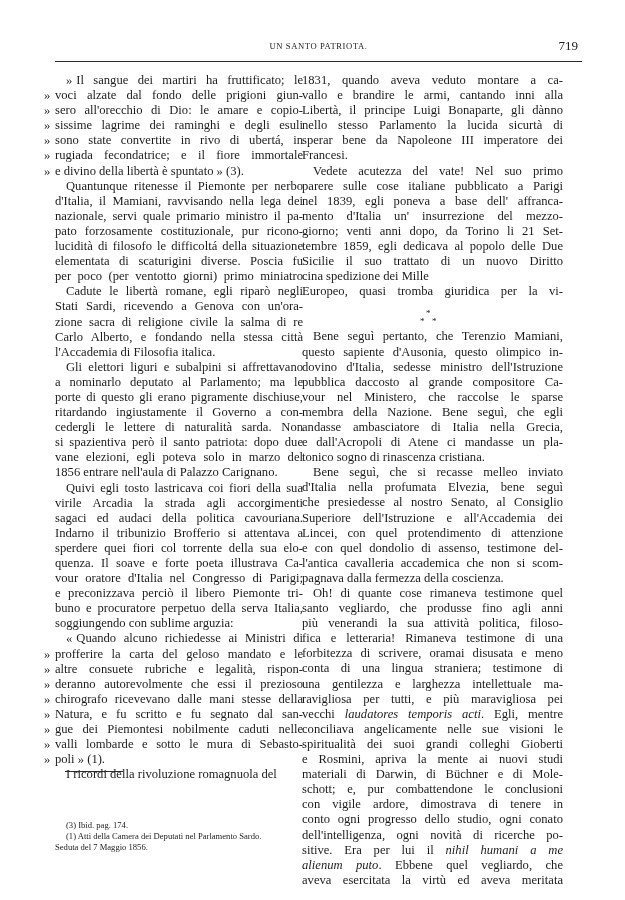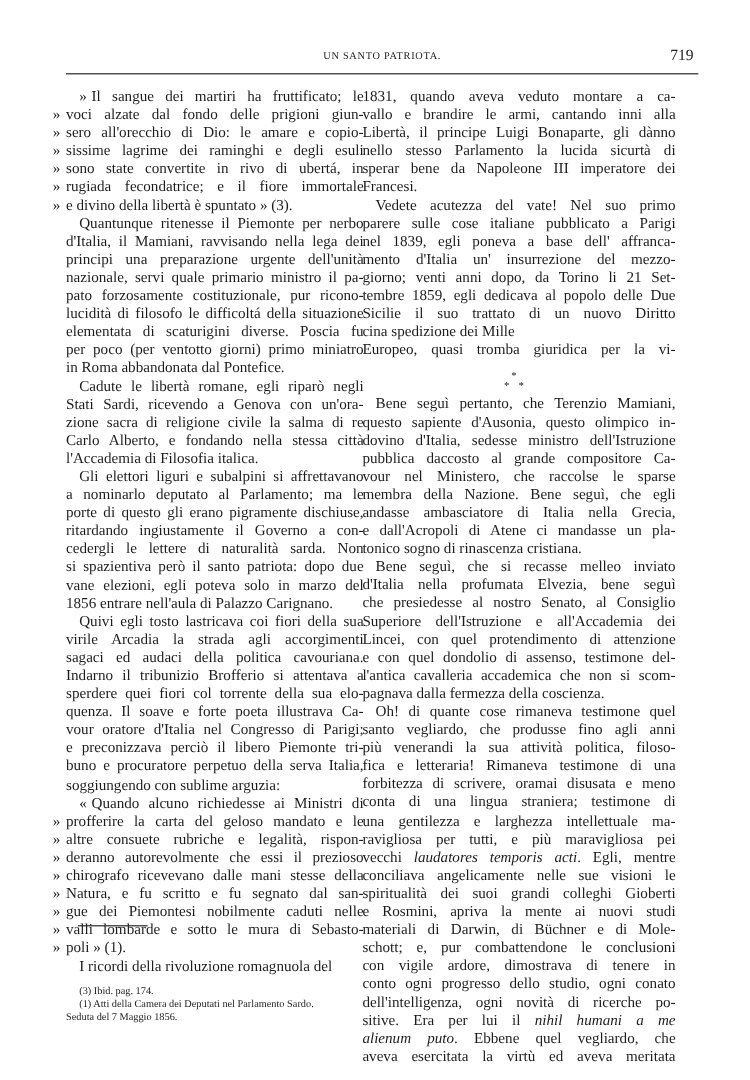--- a/index.html
+++ b/index.html
@@ -76,27 +76,25 @@
   <div class="col left" id="col-left">
       <span class="ln indent"><span class="qmark-inline">»</span><span>Il sangue dei martiri ha fruttificato; le</span></span>
       <span class="ln q"><span class="qmark">»</span><span>voci alzate dal fondo delle prigioni giun-</span></span>
       <span class="ln q"><span class="qmark">»</span><span>sero all'orecchio di Dio: le amare e copio-</span></span>
       <span class="ln q"><span class="qmark">»</span><span>sissime lagrime dei raminghi e degli esuli</span></span>
       <span class="ln q"><span class="qmark">»</span><span>sono state convertite in rivo di ubertá, in</span></span>
       <span class="ln q"><span class="qmark">»</span><span>rugiada fecondatrice; e il fiore immortale</span></span>
       <span class="ln last q"><span class="qmark">»</span><span>e divino della libertà è spuntato » (3).</span></span>
       <span class="ln indent"><span>Quantunque ritenesse il Piemonte per nerbo</span></span>
       <span class="ln"><span>d'Italia, il Mamiani, ravvisando nella lega dei</span></span>
-      <span class="ln"><span>principi una preparazione urgente dell'unità</span></span>
       <span class="ln"><span>nazionale, servi quale primario ministro il pa-</span></span>
       <span class="ln"><span>pato forzosamente costituzionale, pur ricono-</span></span>
       <span class="ln"><span>lucidità di filosofo le difficoltá della situazione</span></span>
       <span class="ln"><span>elementata di scaturigini diverse. Poscia fu</span></span>
       <span class="ln"><span>per poco (per ventotto giorni) primo miniatro</span></span>
-      <span class="ln last"><span>in Roma abbandonata dal Pontefice.</span></span>
       <span class="ln indent"><span>Cadute le libertà romane, egli riparò negli</span></span>
       <span class="ln"><span>Stati Sardi, ricevendo a Genova con un'ora-</span></span>
       <span class="ln"><span>zione sacra di religione civile la salma di re</span></span>
       <span class="ln"><span>Carlo Alberto, e fondando nella stessa città</span></span>
       <span class="ln last"><span>l'Accademia di Filosofia italica.</span></span>
       <span class="ln indent"><span>Gli elettori liguri e subalpini si affrettavano</span></span>
       <span class="ln"><span>a nominarlo deputato al Parlamento; ma le</span></span>
       <span class="ln"><span>porte di questo gli erano pigramente dischiuse,</span></span>
       <span class="ln"><span>ritardando ingiustamente il Governo a con-</span></span>
       <span class="ln"><span>cedergli le lettere di naturalità sarda. Non</span></span>

